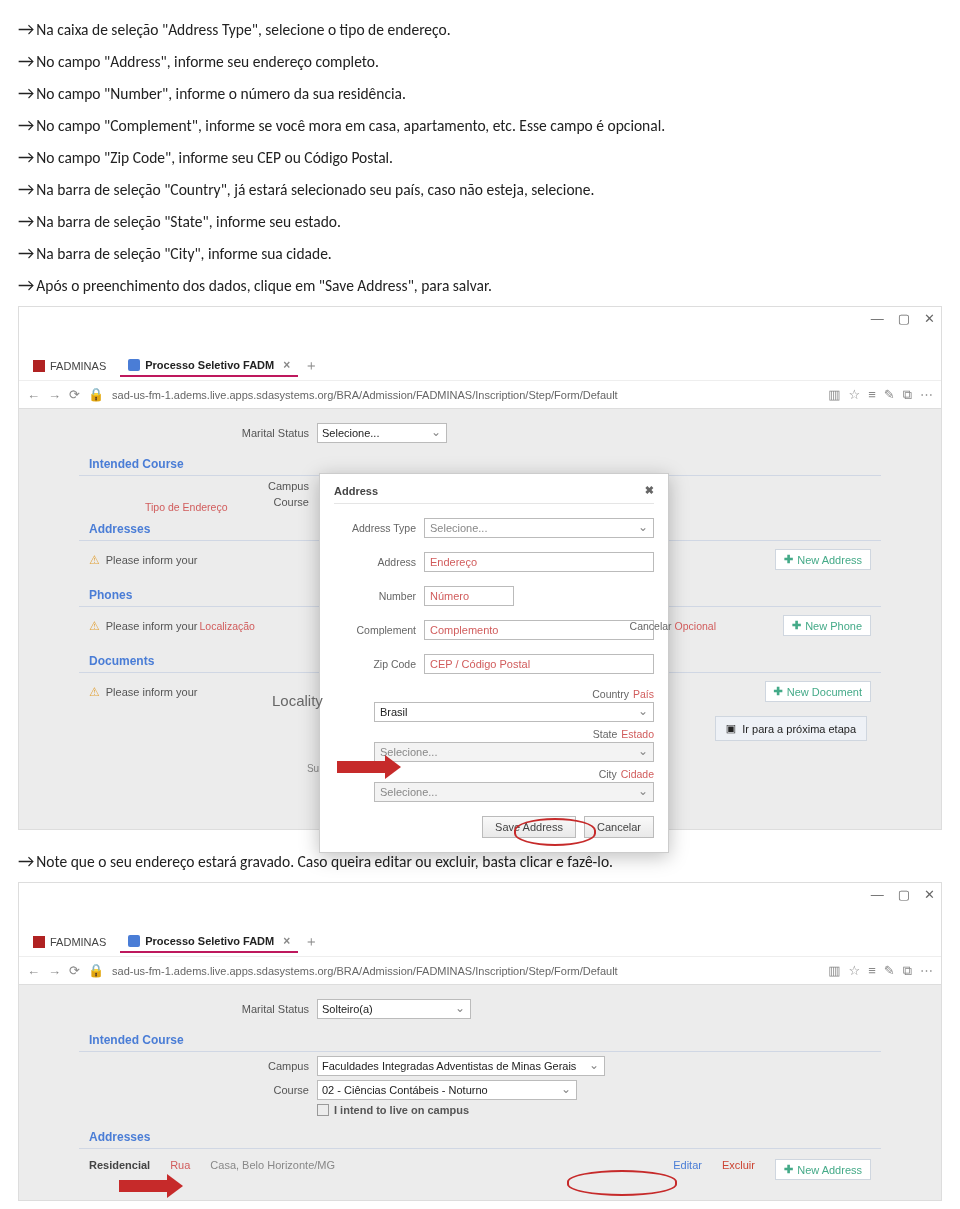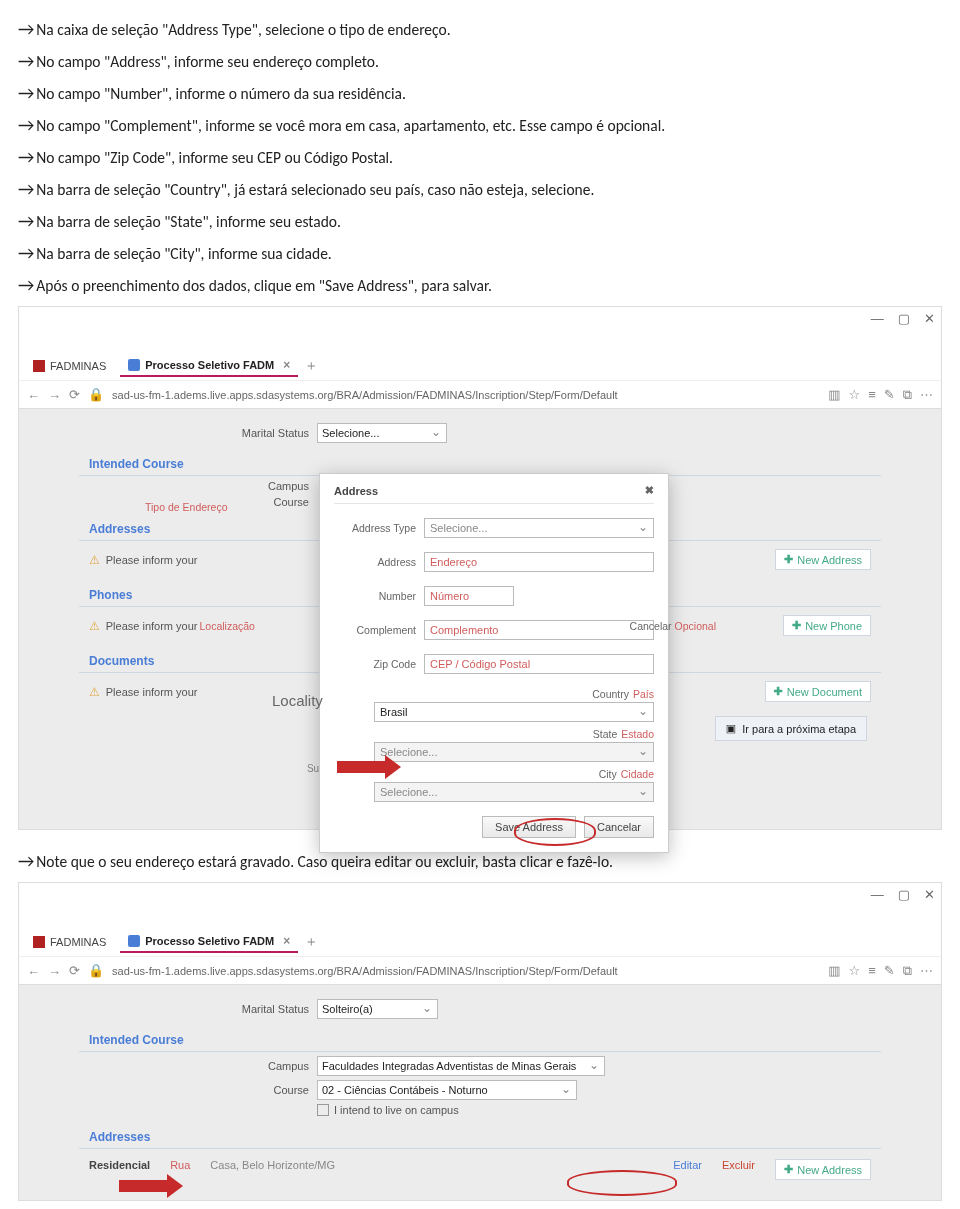--- a/index.html
+++ b/index.html
@@ -53,21 +53,21 @@
   .subblock .mfield { margin-top: 2px; width: 100%; }
   .opt-side { position: absolute; right: -62px; top: 0; font-size: 10.5px; color: #666; }
   .opt-side .r { color: #d15c5c; }
   .mbtns { display: flex; justify-content: flex-end; gap: 8px; margin-top: 14px; align-items: center; }
   .red-circle { border: 2.5px solid #c62a2a; border-radius: 50%/45%; position: absolute; pointer-events: none; }
   .red-arrow { position: absolute; display: flex; align-items: center; }
   .red-arrow .shaft { width: 48px; height: 12px; background: #c62a2a; }
   .red-arrow .head { width: 0; height: 0; border-top: 12px solid transparent; border-bottom: 12px solid transparent; border-left: 16px solid #c62a2a; }
   .annotate { position: absolute; font-size: 10.5px; color: #d15c5c; }
   .row2 .field { width: 130px; }
-  .chk { display: inline-flex; align-items: center; gap: 5px; font-size: 11px; color: #555; }
+  .chk { display: inline-flex; align-items: center; gap: 5px; font-size: 11px; color: #555; font-weight: bold; }
   .chk .box { width: 12px; height: 12px; border: 1px solid #999; }
   .addr-table { display: flex; align-items: flex-start; padding: 6px 10px; font-size: 11px; color: #555; gap: 20px; }
   .addr-table .link { color: #4a7dd6; }
   .addr-table .link.red { color: #c43; }
 </style>
 </head>
 <body>
 
 <div class="doc">
 
@@ -282,21 +282,21 @@
         <span class="ico">✎</span>
         <span class="ico">⧉</span>
         <span class="ico">⋯</span>
       </div>
     </div>
 
     <div class="app">
       <div class="app-inner" style="padding-left:60px; padding-right:60px; position:relative;">
         <div class="row" style="margin-left:140px;">
           <label>Marital Status</label>
-          <div class="field select" style="width:121px;">
+          <div class="field select" style="width:154px;">
               <span>Solteiro(a)</span>
             </div>
         </div>
 
         <div class="section-head">Intended Course</div>
         <div class="row" style="margin-left:140px;">
           <label>Campus</label>
           <div class="field select" style="width:288px;">
               <span>Faculdades Integradas Adventistas de Minas Gerais</span>
             </div>

